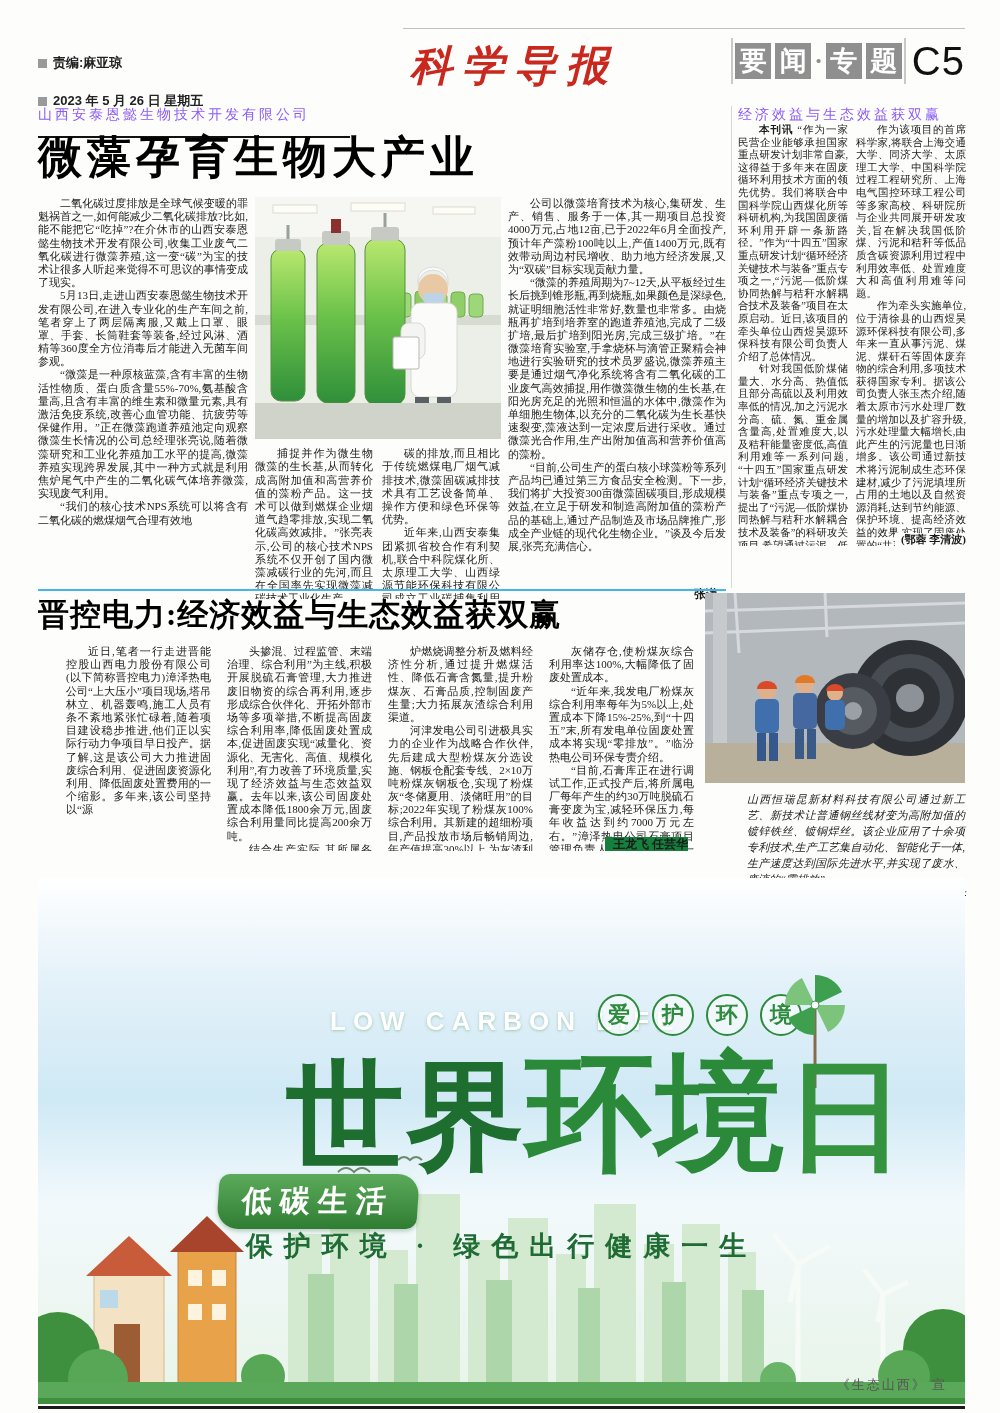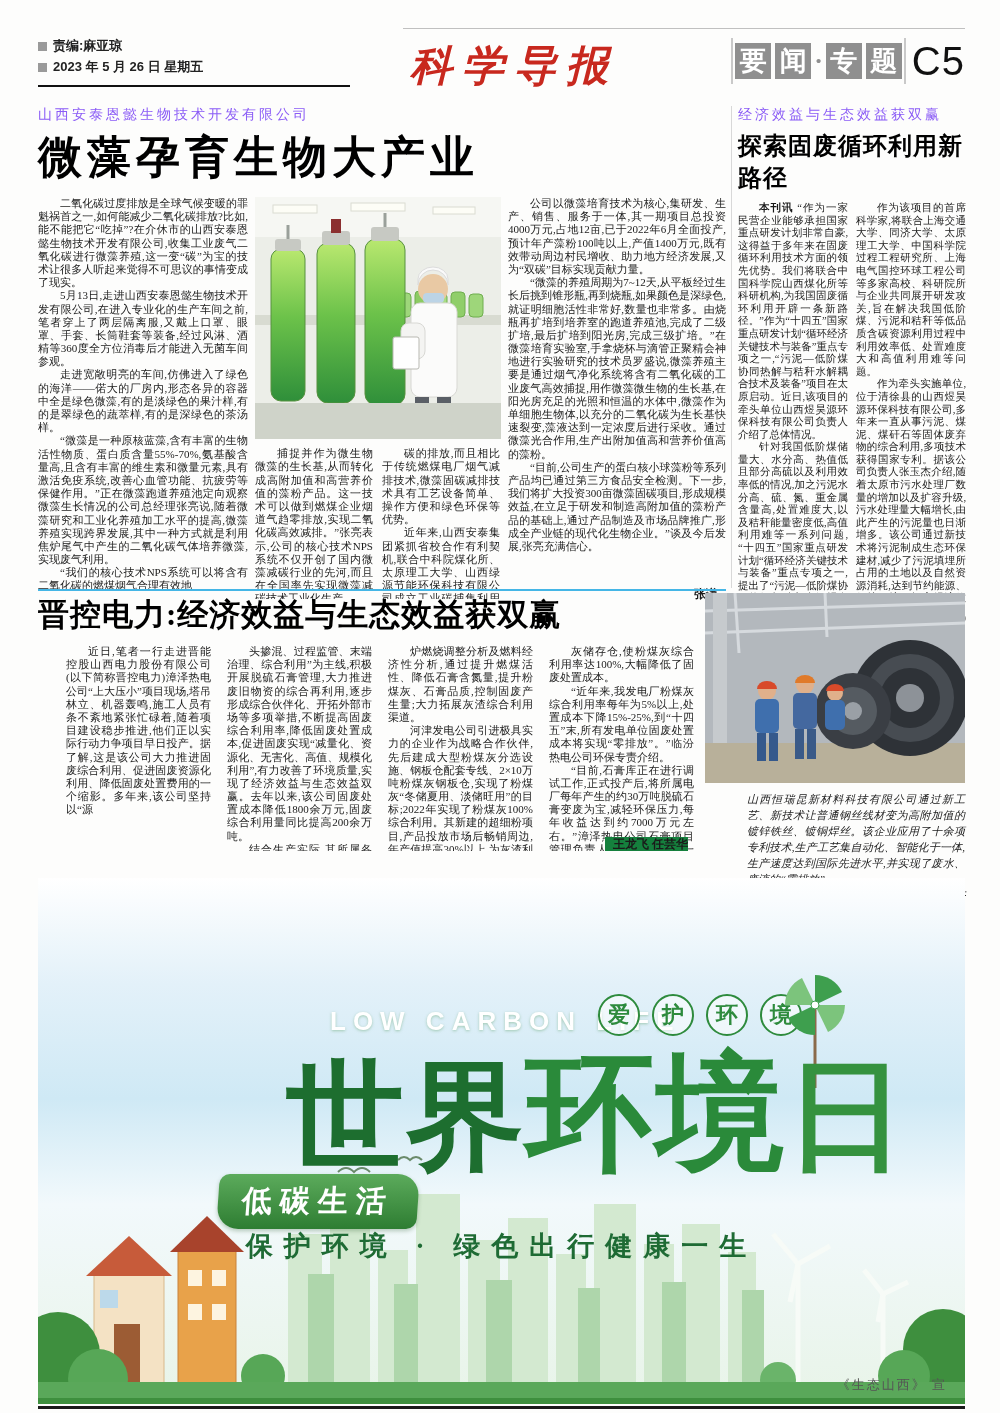--- a/index.html
+++ b/index.html
@@ -2,21 +2,21 @@
 <html lang="zh"><head>
 <meta charset="utf-8">
 <style>
   html,body{margin:0;padding:0;background:#888;}
   .page{position:relative;width:1000px;height:1413px;background:#fdfdfc;margin:0 auto;
         font-family:"Liberation Serif",serif;color:#1a1a1a;overflow:hidden;}
   
   .hdr{position:absolute;left:38px;top:28px;width:927px;height:72px;}
   .edbox{position:absolute;left:0;top:6px;width:312px;padding-bottom:6px;border-bottom:2px solid #111;
          font-family:"Liberation Sans",sans-serif;font-size:13px;font-weight:bold;color:#222;}
-  .edbox .row{display:flex;align-items:center;gap:6px;margin:3px 0;}
+  .edbox .row{display:flex;align-items:center;gap:6px;margin:20px 0;}
   .sq{width:9px;height:9px;background:#9a9a9a;display:inline-block;}
   .topline{position:absolute;left:365px;right:0;top:0;height:1px;background:#c0c0c0;}
   .masthead{position:absolute;left:372px;top:10px;font-size:42px;font-weight:bold;font-style:italic;
             color:#c8281e;letter-spacing:10px;font-family:"Liberation Serif",serif;}
   .secwrap{position:absolute;right:0;top:10px;display:flex;align-items:center;}
   .vbar{width:2px;height:46px;background:#c9c9c9;}
   .secbox{display:inline-block;width:36px;height:36px;background:#8f8f8f;color:#fff;font-weight:bold;
           font-size:27px;line-height:36px;text-align:center;margin:0 2px;font-family:"Liberation Serif",serif;}
   .secdot{font-size:26px;font-weight:bold;color:#8f8f8f;margin:0 1px;}
   .pageno{font-family:"Liberation Sans",sans-serif;font-size:40px;color:#111;letter-spacing:1px;margin-left:6px;}
@@ -108,21 +108,20 @@
     </div>
   </div>
 
   <section class="a1">
     <div class="kicker">山西安泰恩懿生物技术开发有限公司</div>
     <h1>微藻孕育生物大产业</h1>
     <div class="a1body">
       <div class="col a1c1">
           <p class="para">二氧化碳过度排放是全球气候变暖的罪魁祸首之一,如何能减少二氧化碳排放?比如,能不能把它“吃掉”?在介休市的山西安泰恩懿生物技术开发有限公司,收集工业废气二氧化碳进行微藻养殖,这一变“碳”为宝的技术让很多人听起来觉得不可思议的事情变成了现实。</p>
           <p class="para">5月13日,走进山西安泰恩懿生物技术开发有限公司,在进入专业化的生产车间之前,笔者穿上了两层隔离服,又戴上口罩、眼罩、手套、长筒鞋套等装备,经过风淋、酒精等360度全方位消毒后才能进入无菌车间参观。</p>
-          <p class="para">走进宽敞明亮的车间,仿佛进入了绿色的海洋——偌大的厂房内,形态各异的容器中全是绿色微藻,有的是淡绿色的果汁样,有的是翠绿色的蔬萃样,有的是深绿色的茶汤样。</p>
           <p class="para">“微藻是一种原核蓝藻,含有丰富的生物活性物质、蛋白质含量55%-70%,氨基酸含量高,且含有丰富的维生素和微量元素,具有激活免疫系统,改善心血管功能、抗疲劳等保健作用。”正在微藻跑道养殖池定向观察微藻生长情况的公司总经理张亮说,随着微藻研究和工业化养殖加工水平的提高,微藻养殖实现跨界发展,其中一种方式就是利用焦炉尾气中产生的二氧化碳气体培养微藻,实现废气利用。</p>
           <p class="para">“我们的核心技术NPS系统可以将含有二氧化碳的燃煤烟气合理有效地</p>
         </div>
       <div class="a1mid">
         
         <svg width="246" height="242" viewBox="0 0 246 242">
           <defs>
             <linearGradient id="g1" x1="0" y1="0" x2="0" y2="1">
               <stop offset="0" stop-color="#b9e86f"></stop>
                 <stop offset="0.45" stop-color="#6cc24a"></stop>
@@ -183,21 +182,20 @@
           </div>
         <div class="byline">张谦</div>
       </div>
     </div>
   </section>
 
   <div class="vdiv"></div>
 
   <aside class="a2">
     <div class="kicker">经济效益与生态效益获双赢</div>
-    <h2>探索固废循环利用新路径</h2>
     <div class="a2body">
       <div class="col">
         <p class="para"><span class="flag">本刊讯</span><span> “作为一家民营企业能够承担国家重点研发计划非常自豪,这得益于多年来在固废循环利用技术方面的领先优势。我们将联合中国科学院山西煤化所等科研机构,为我国固废循环利用开辟一条新路径。”作为“十四五”国家重点研发计划“循环经济关键技术与装备”重点专项之一,“污泥—低阶煤协同热解与秸秆水解耦合技术及装备”项目在太原启动。近日,该项目的牵头单位山西煜昊源环保科技有限公司负责人介绍了总体情况。</span></p>
         <span><p class="para">针对我国低阶煤储量大、水分高、热值低且部分高硫以及利用效率低的情况,加之污泥水分高、硫、氮、重金属含量高,处置难度大,以及秸秆能量密度低,高值利用难等一系列问题,“十四五”国家重点研发计划“循环经济关键技术与装备”重点专项之一,提出了“污泥—低阶煤协同热解与秸秆水解耦合技术及装备”的科研攻关项目,希望通过污泥—低阶煤—秸秆协同转化,协同调控氮硫及固化重金属,经过循环再利用后制成清洁的能源气体,实现节能减排降耗。</p></span>
       </div>
       <div class="col a2c2">
         <span><p class="para">作为该项目的首席科学家,将联合上海交通大学、同济大学、太原理工大学、中国科学院过程工程研究所、上海电气国控环球工程公司等多家高校、科研院所与企业共同展开研发攻关,旨在解决我国低阶煤、污泥和秸秆等低品质含碳资源利用过程中利用效率低、处置难度大和高值利用难等问题。</p><p class="para">作为牵头实施单位,位于清徐县的山西煜昊源环保科技有限公司,多年来一直从事污泥、煤泥、煤矸石等固体废弃物的综合利用,多项技术获得国家专利。据该公司负责人张玉杰介绍,随着太原市污水处理厂数量的增加以及扩容升级,污水处理量大幅增长,由此产生的污泥量也日渐增多。该公司通过新技术将污泥制成生态环保建材,减少了污泥填埋所占用的土地以及自然资源消耗,达到节约能源、保护环境、提高经济效益的效果,实现了固废处置的“共赢”模式。“我们的科研中心在固体废弃物综合利用方面的技术一直处在全国前列,并获得多项国家专利。正是基于此,我们此次才能在国家重点研发计划的攻关项目竞选过程中胜出。为增强科研实力,在省科技厅的大力支持下,我们将联手中科院山西煤化所等高校、科研机构共同攻克技术难关。”张玉杰说。</p></span>
         <div class="byline">(鄂蓉  李清波)</div>
       </div>
     </div>

